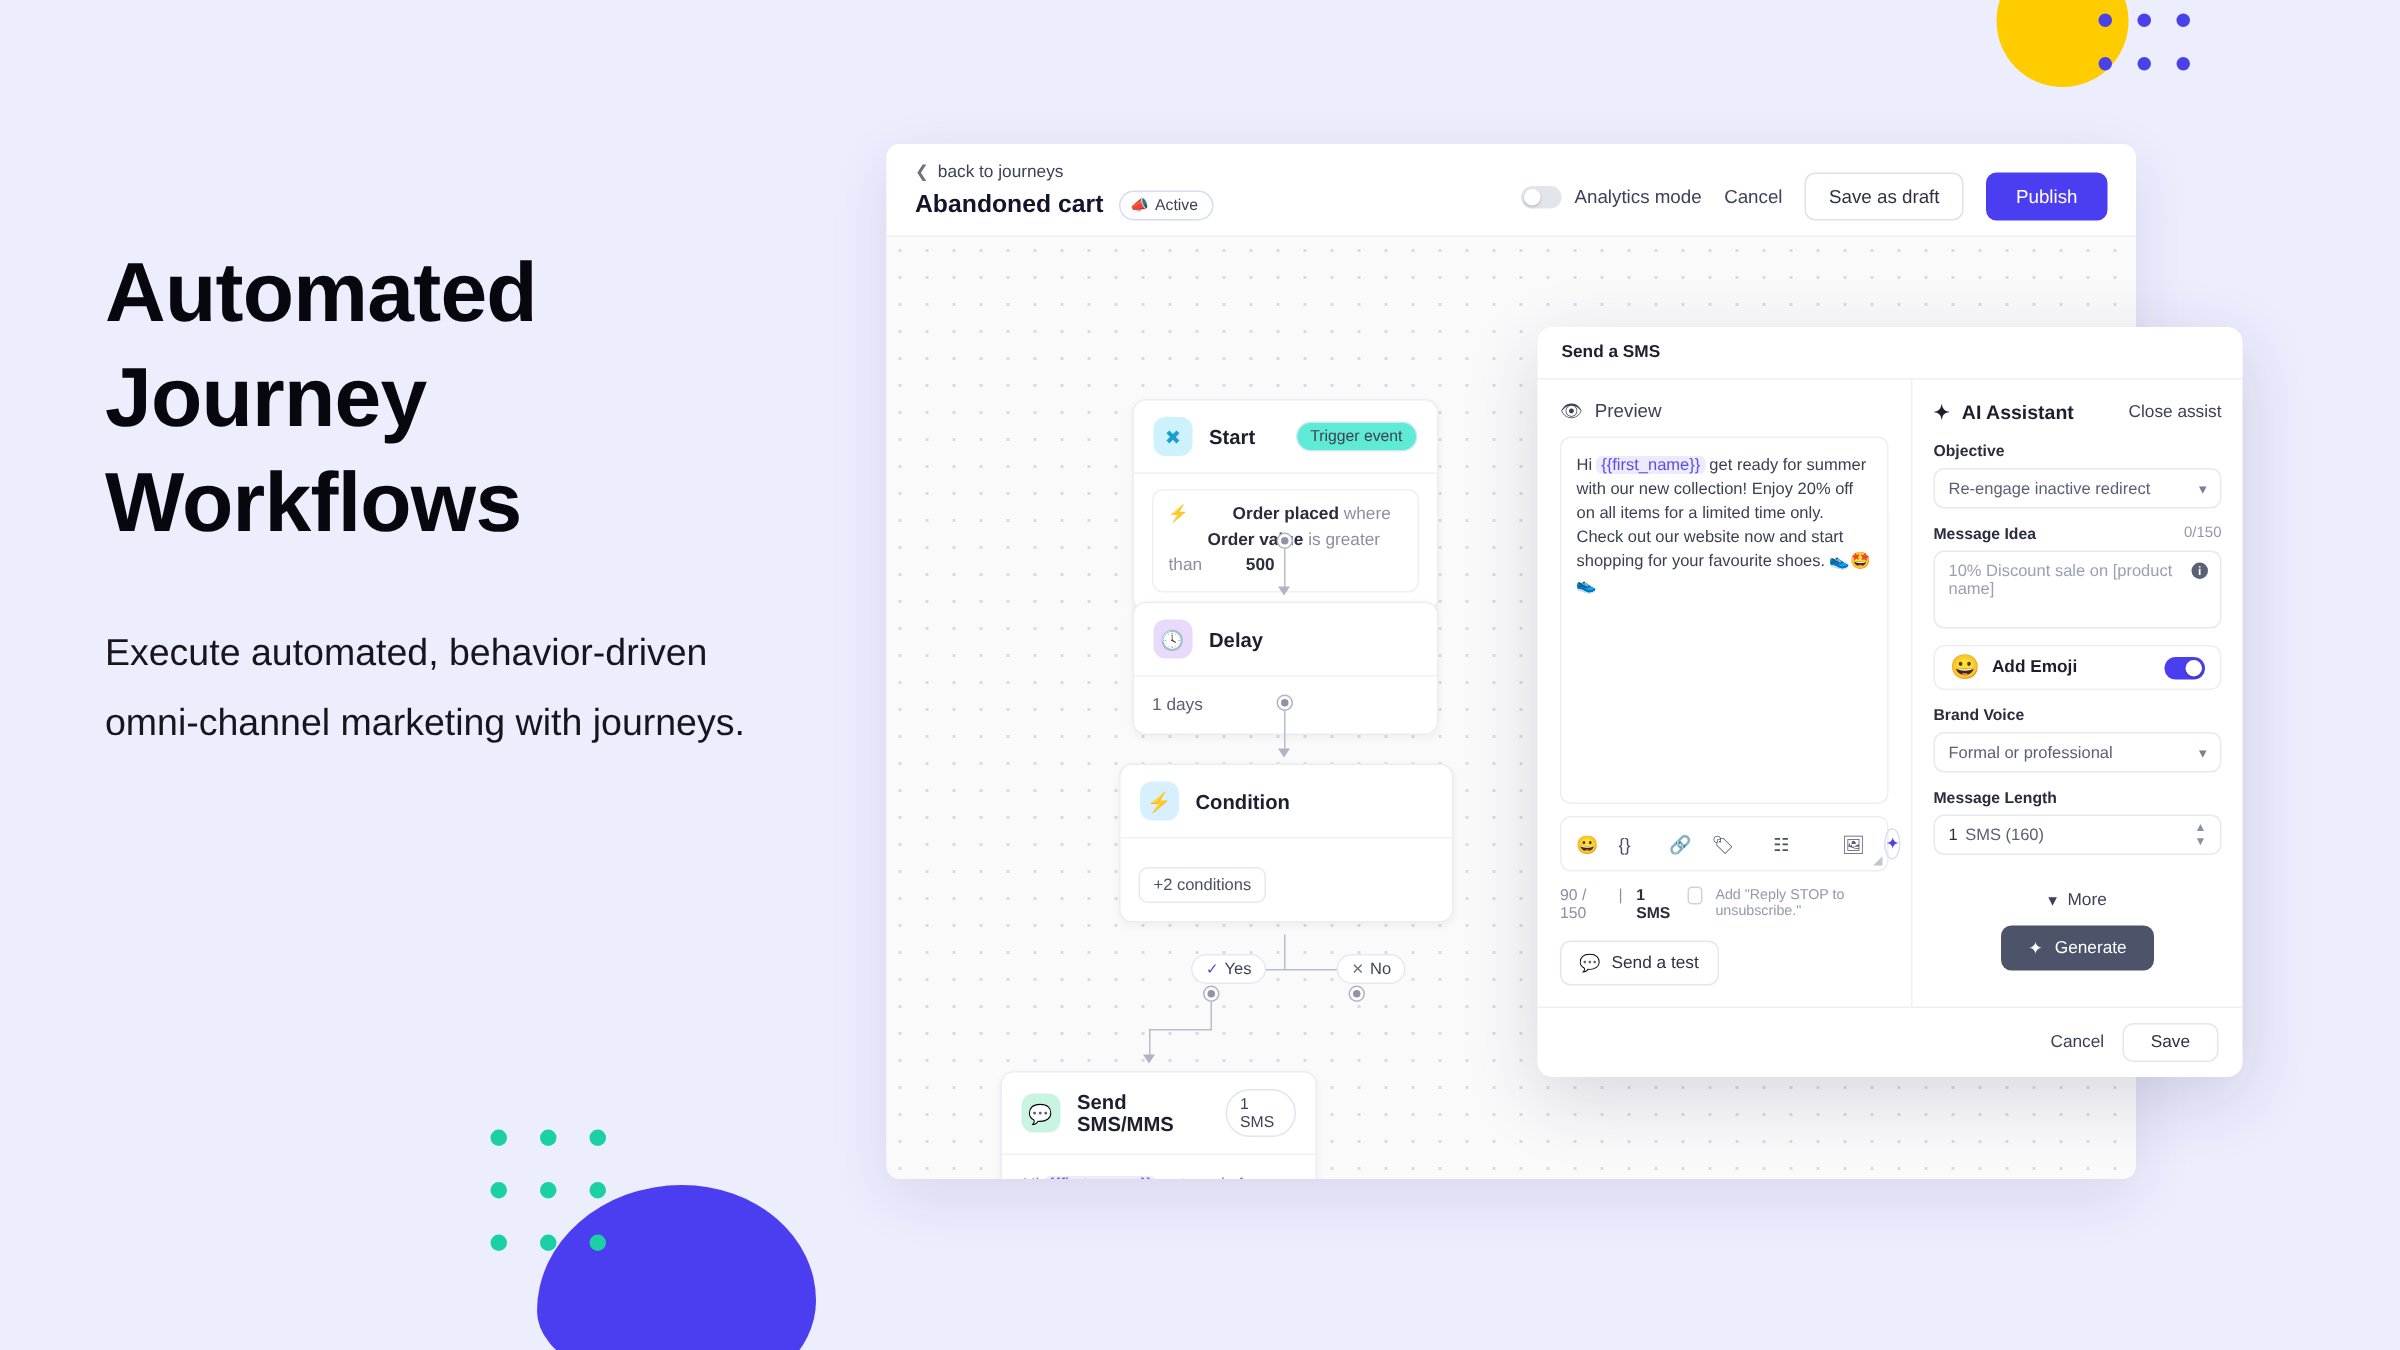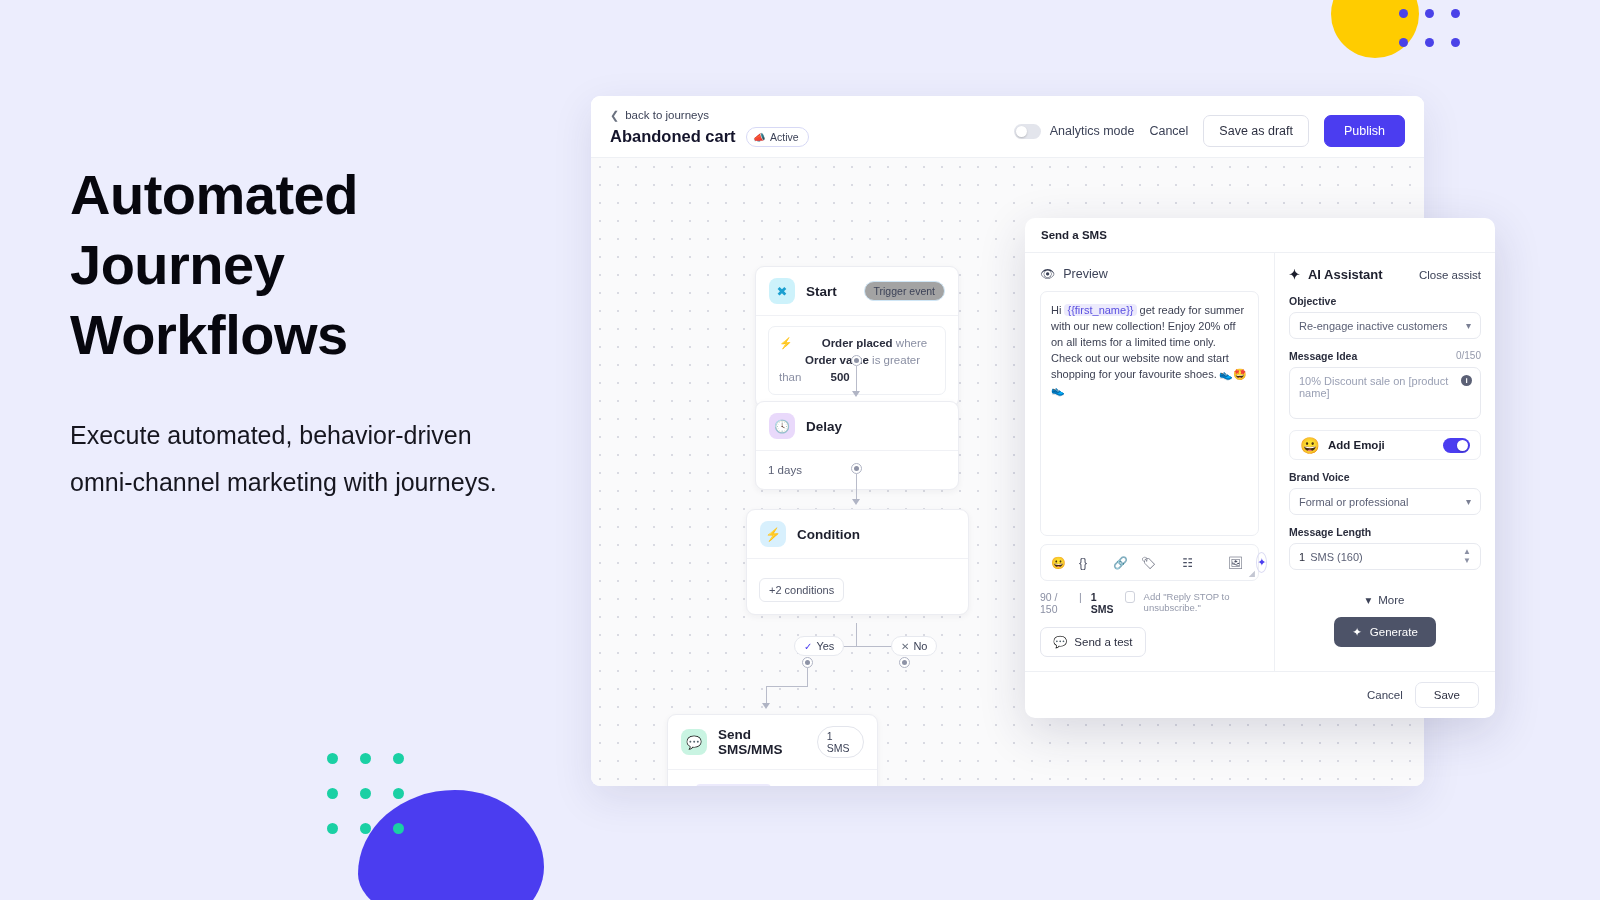--- a/index.html
+++ b/index.html
@@ -101,21 +101,21 @@
   }
   .node-head { display: flex; align-items: center; gap: 11px; padding: 11px 13px; }
   .node-ico { width: 26px; height: 26px; border-radius: 8px; display: flex; align-items: center; justify-content: center; font-size: 13px; flex: none; }
   .ico-start { background: #cdf2fb; color: #1b9fd0; }
   .ico-delay { background: #e9d9fb; color: #8540d6; }
   .ico-cond  { background: #d8f0fd; color: #27a9f0; }
   .ico-sms   { background: #c9f4e2; color: #18a87a; }
   .node-title { font-size: 13.5px; font-weight: 700; color: #1d1f2d; }
   .pill {
     margin-left: auto; border: 1px solid #cfe6f6; color: #3c4257;
-    background: #a3a3a3; border-radius: 20px; padding: 3px 9px; font-size: 10.5px;
+    background: #5eead4; border-radius: 20px; padding: 3px 9px; font-size: 10.5px;
   }
   .pill-grey { border-color: #e3e5ec; background: #fff; }
   .node-body { border-top: 1px solid #f0f1f5; padding: 10px 12px 12px; }
   .cond-box {
     border: 1px solid #eef0f4; border-radius: 7px; padding: 8px 10px;
     font-size: 11.5px; line-height: 17px; color: #8a8fa3;
   }
   .cond-box b { color: #2a2d3d; font-weight: 700; padding-left: 26px; }
   .bolt { color: #9aa0b4; font-size: 11px; margin-right: 3px; }
   .mini-btn {
@@ -416,21 +416,21 @@
             <span>AI Assistant</span>
           </span>
           <span class="close-assist">Close assist</span>
         </div>
 
         <div class="fld">
           <div class="fld-label-row">
             <span class="fld-label">Objective</span>
           </div>
           <div class="select">
-            <span>Re-engage inactive customers</span>
+            <span>Re-engage inactive redirect</span>
             <span class="chev">▾</span>
           </div>
         </div>
 
         <div class="fld">
           <div class="fld-label-row">
             <span class="fld-label">Message Idea</span>
             <span class="fld-count">0/150</span>
           </div>
           <div class="textarea-box">

